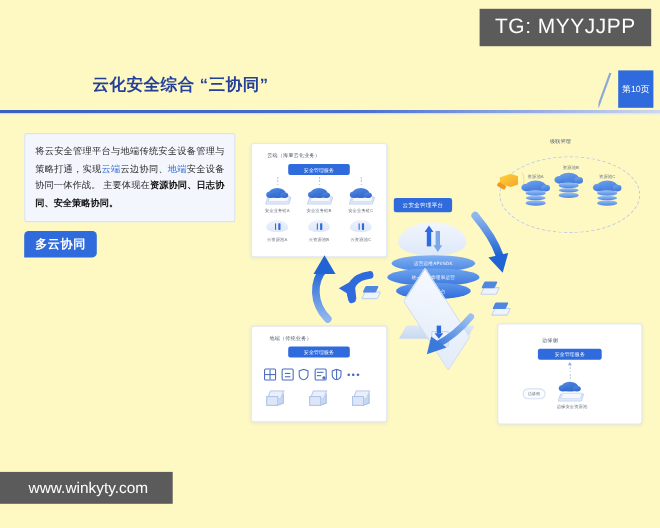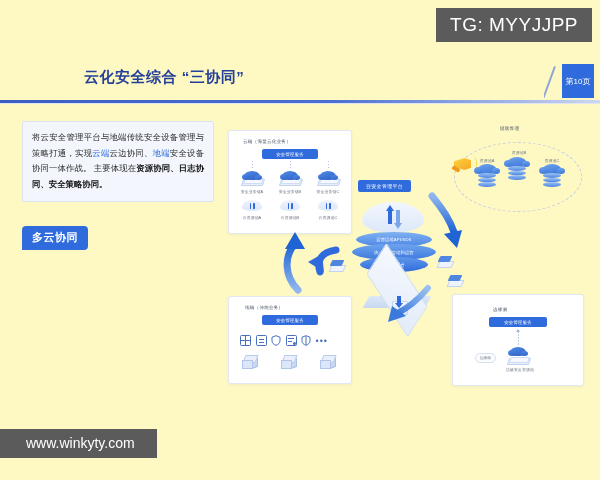--- a/index.html
+++ b/index.html
@@ -62,21 +62,21 @@
     background:#f3f6fc;border:1px solid #dbe3f1;
     border-radius:2px;
     padding:8px 9px 9px 9px;
     font-size:8.4px;line-height:1.85;color:#2a2a2a;
     text-align:justify;
   }
   .card .body b{font-weight:bold;color:#111;}
   .card .body .hl{color:#2f6bdc;}
 
   #card1{top:124px;}
-  #card2{top:226px;}
+  #card2{top:210px;}
   #card3{top:304px;}
 
   
   .diagram{position:absolute;left:222px;top:118px;width:366px;height:290px;}
 
   .panel{
     position:absolute;background:#fff;
     border:1px solid #e2e8f4;border-radius:3px;
     box-shadow:0 1px 3px rgba(40,70,140,.07);
   }

